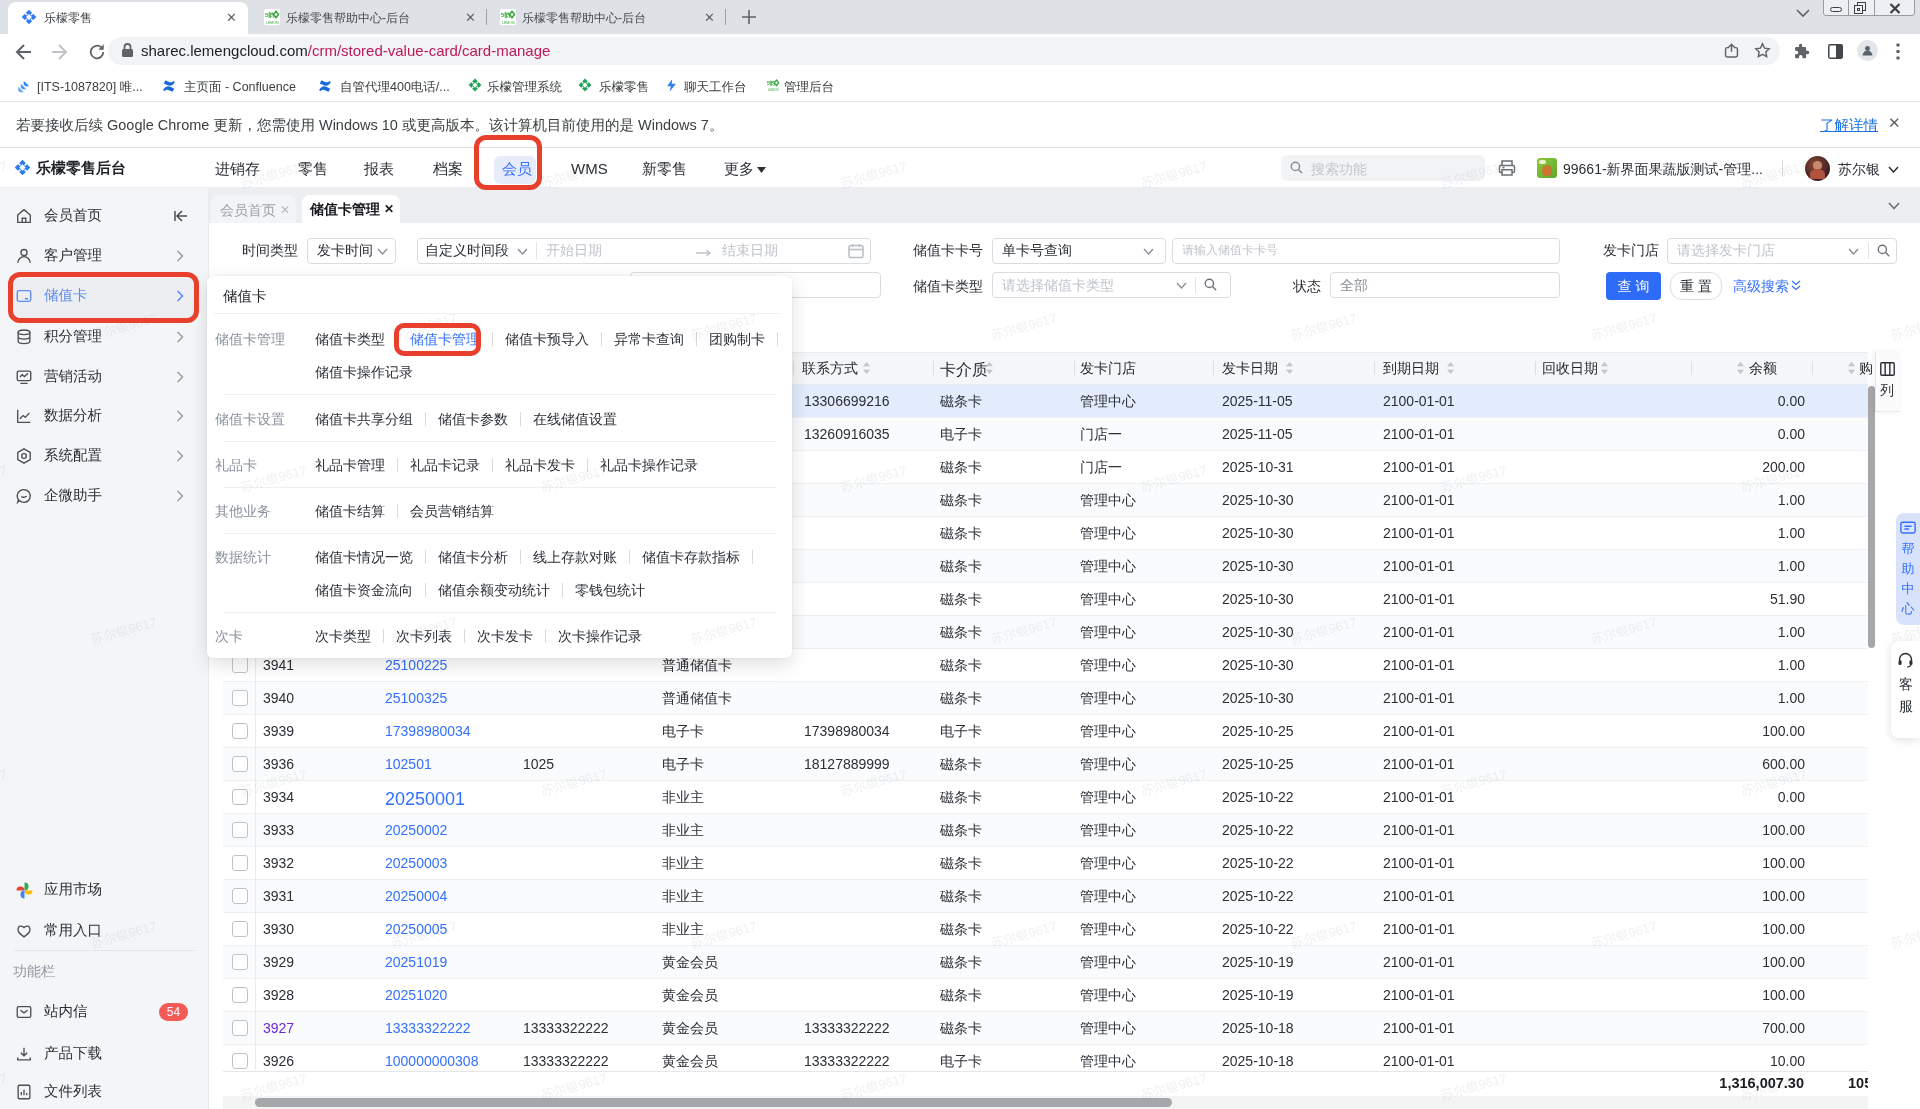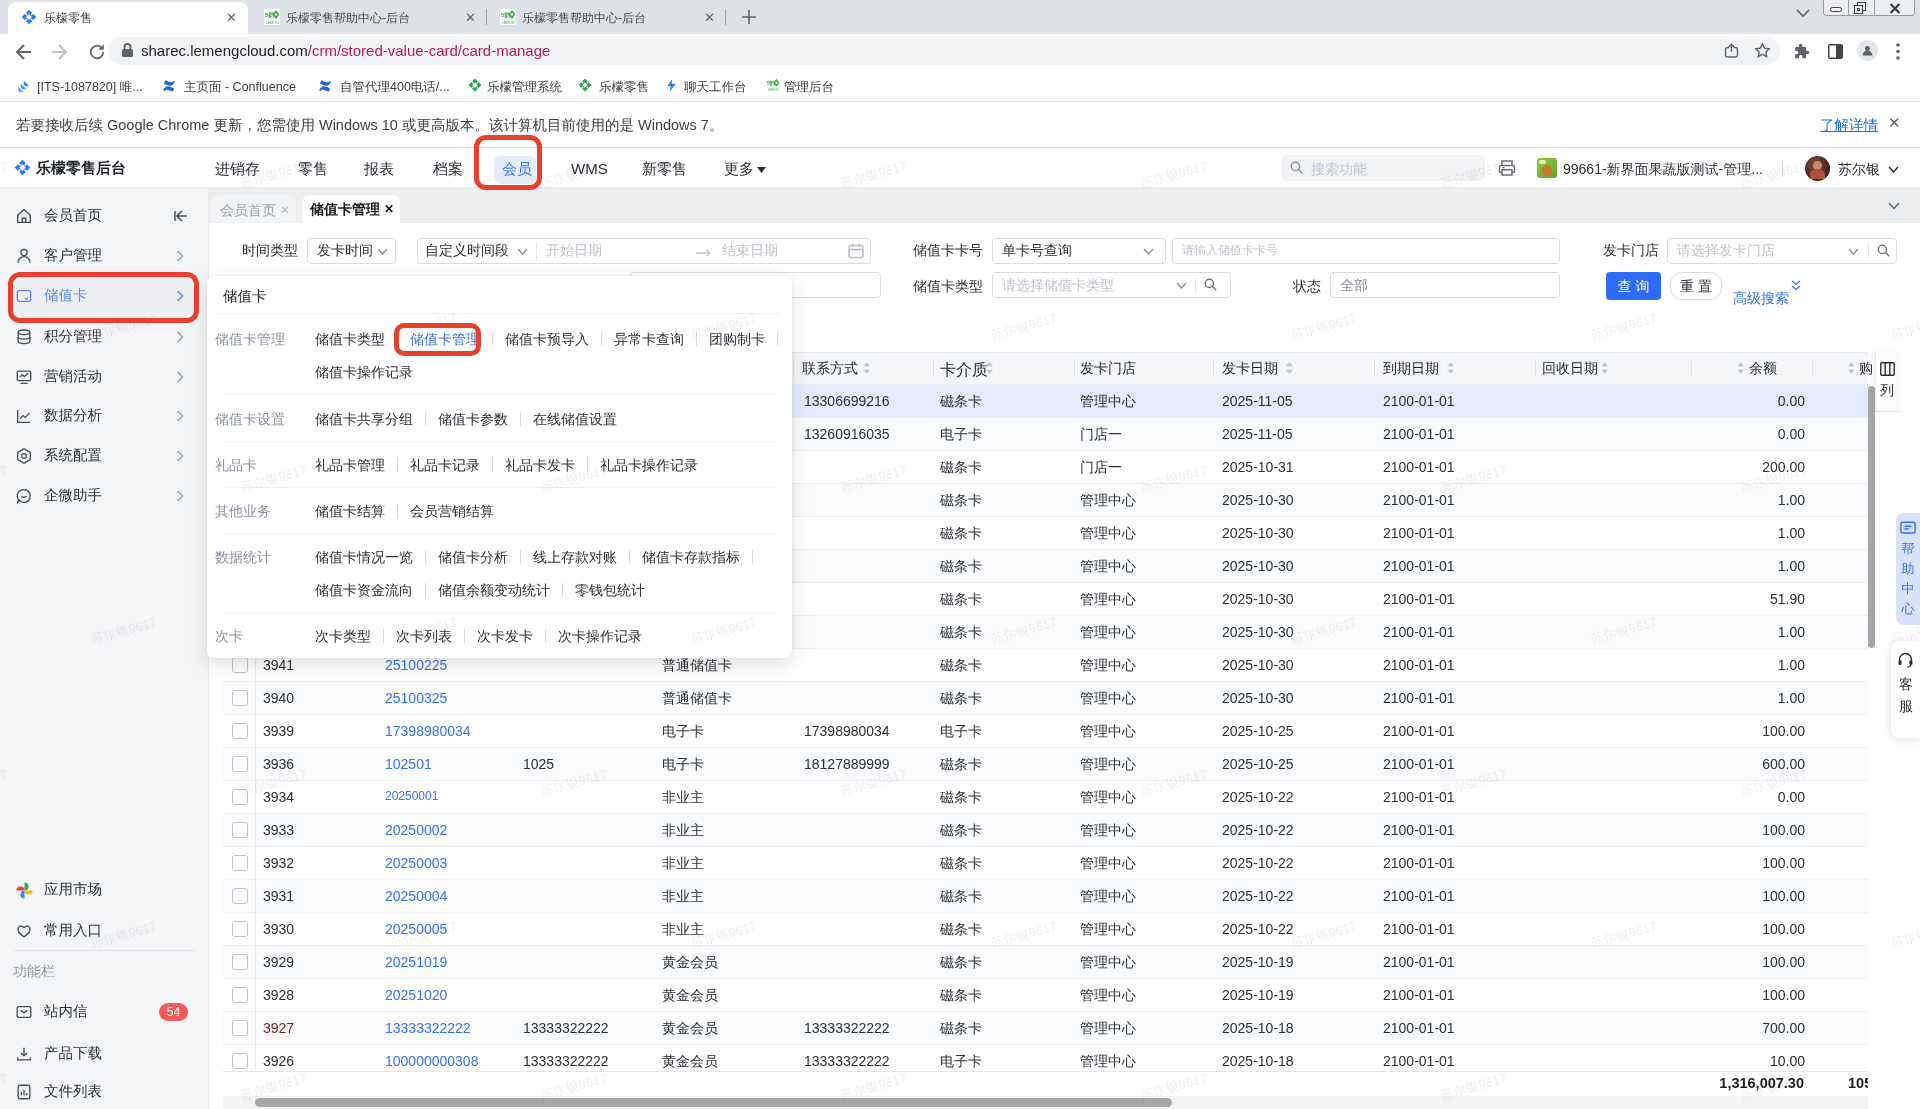--- a/index.html
+++ b/index.html
@@ -349,21 +349,21 @@
 <div class="abs" style="left:1195px;top:277px;width:1px;height:16px;background:#e3e5e9;"></div>
 <svg style="position:absolute;left:1203px;top:277px" width="15" height="15" viewBox="0 0 20 20">
     <circle cx="8.5" cy="8.5" r="5.5" fill="none" stroke="#6b7077" stroke-width="1.8"></circle>
     <line x1="12.8" y1="12.8" x2="17" y2="17" stroke="#6b7077" stroke-width="1.8" stroke-linecap="round"></line>
   </svg>
 <div class="abs nowrap" style="left:1293px;top:278px;font-size:14px;color:#2b2f36;">状态</div>
 <div class="abs" style="left:1330px;top:272px;width:230px;height:26px;background:#fff;border:1px solid #d9dce1;border-radius:4px;"></div>
 <div class="abs nowrap" style="left:1340px;top:277px;font-size:14px;color:#888d96;">全部</div>
 <div class="abs" style="left:1606px;top:272px;width:55px;height:28px;background:#2e6bf6;border-radius:4px;color:#fff;font-size:14px;text-align:center;line-height:28px;">查 询</div>
 <div class="abs" style="left:1670px;top:272px;width:52px;height:28px;background:#fff;border:1px solid #d9dce1;border-radius:12px;color:#2b2f36;font-size:14px;text-align:center;line-height:26px;">重 置</div>
-<div class="abs nowrap" style="left:1733px;top:278px;font-size:14px;color:#3370ff;margin-top:12px;">高级搜索</div>
+<div class="abs nowrap" style="left:1733px;top:278px;font-size:14px;color:#3370ff;">高级搜索</div>
 <svg class="abs" style="left:1791px;top:280px" width="10" height="12" viewBox="0 0 10 12">
     <path fill="none" stroke="#3370ff" stroke-width="1.3" d="M1 1 L5 4.5 L9 1 M1 6 L5 9.5 L9 6"></path>
   </svg>
 <div class="abs" style="left:223px;top:352px;width:1645px;height:32.5px;background:#f5f6f8;border-top:1px solid #e9ebee;border-bottom:1px solid #e9ebee;"></div>
 <div class="abs nowrap" style="left:263px;top:360px;font-size:14px;color:#1f2329;">序号</div>
 <div class="abs nowrap" style="left:385px;top:360px;font-size:14px;color:#1f2329;">卡号</div>
 <div class="abs nowrap" style="left:523px;top:360px;font-size:14px;color:#1f2329;">会员卡号</div>
 <div class="abs nowrap" style="left:662px;top:360px;font-size:14px;color:#1f2329;">储值卡类型</div>
 <div class="abs nowrap" style="left:802px;top:360px;font-size:14px;color:#1f2329;">联系方式</div>
 <div class="abs nowrap" style="left:940px;top:360px;font-size:16px;color:#1f2329;">卡介质</div>
@@ -498,21 +498,21 @@
 <div class="abs nowrap" style="left:662px;top:755.5px;font-size:14px;color:#2b2f36;">电子卡</div>
 <div class="abs nowrap" style="left:804px;top:755.5px;font-size:14px;color:#2b2f36;">18127889999</div>
 <div class="abs nowrap" style="left:940px;top:755.5px;font-size:14px;color:#2b2f36;">磁条卡</div>
 <div class="abs nowrap" style="left:1080px;top:755.5px;font-size:14px;color:#2b2f36;">管理中心</div>
 <div class="abs nowrap" style="left:1222px;top:755.5px;font-size:14px;color:#2b2f36;">2025-10-25</div>
 <div class="abs nowrap" style="left:1383px;top:755.5px;font-size:14px;color:#2b2f36;">2100-01-01</div>
 <div class="abs nowrap" style="left:1805px;top:755.5px;font-size:14px;color:#2b2f36;transform:translateX(-100%);display:inline-block;">600.00</div>
 <div class="abs" style="left:223px;top:780.5px;width:1645px;height:33px;background:#fff;border-bottom:1px solid #eef0f2;"></div>
 <div class="abs" style="left:232px;top:788.5px;width:16px;height:16px;border:1px solid #bfc3c9;border-radius:3px;background:#fff;"></div>
 <div class="abs nowrap" style="left:263px;top:788.5px;font-size:14px;color:#2b2f36;">3934</div>
-<div class="abs nowrap" style="left:385px;top:788.5px;font-size:12px;color:#3370ff;">20250001</div>
+<div class="abs nowrap" style="left:385px;top:788.5px;font-size:18px;color:#3370ff;">20250001</div>
 <div class="abs nowrap" style="left:662px;top:788.5px;font-size:14px;color:#2b2f36;">非业主</div>
 <div class="abs nowrap" style="left:940px;top:788.5px;font-size:14px;color:#2b2f36;">磁条卡</div>
 <div class="abs nowrap" style="left:1080px;top:788.5px;font-size:14px;color:#2b2f36;">管理中心</div>
 <div class="abs nowrap" style="left:1222px;top:788.5px;font-size:14px;color:#2b2f36;">2025-10-22</div>
 <div class="abs nowrap" style="left:1383px;top:788.5px;font-size:14px;color:#2b2f36;">2100-01-01</div>
 <div class="abs nowrap" style="left:1805px;top:788.5px;font-size:14px;color:#2b2f36;transform:translateX(-100%);display:inline-block;">0.00</div>
 <div class="abs" style="left:223px;top:813.5px;width:1645px;height:33px;background:#fafbfc;border-bottom:1px solid #eef0f2;"></div>
 <div class="abs" style="left:232px;top:821.5px;width:16px;height:16px;border:1px solid #bfc3c9;border-radius:3px;background:#fff;"></div>
 <div class="abs nowrap" style="left:263px;top:821.5px;font-size:14px;color:#2b2f36;">3933</div>
 <div class="abs nowrap" style="left:385px;top:821.5px;font-size:14px;color:#3370ff;">20250002</div>
@@ -567,21 +567,21 @@
 <div class="abs nowrap" style="left:263px;top:986.5px;font-size:14px;color:#2b2f36;">3928</div>
 <div class="abs nowrap" style="left:385px;top:986.5px;font-size:14px;color:#3370ff;">20251020</div>
 <div class="abs nowrap" style="left:662px;top:986.5px;font-size:14px;color:#2b2f36;">黄金会员</div>
 <div class="abs nowrap" style="left:940px;top:986.5px;font-size:14px;color:#2b2f36;">磁条卡</div>
 <div class="abs nowrap" style="left:1080px;top:986.5px;font-size:14px;color:#2b2f36;">管理中心</div>
 <div class="abs nowrap" style="left:1222px;top:986.5px;font-size:14px;color:#2b2f36;">2025-10-19</div>
 <div class="abs nowrap" style="left:1383px;top:986.5px;font-size:14px;color:#2b2f36;">2100-01-01</div>
 <div class="abs nowrap" style="left:1805px;top:986.5px;font-size:14px;color:#2b2f36;transform:translateX(-100%);display:inline-block;">100.00</div>
 <div class="abs" style="left:223px;top:1011.5px;width:1645px;height:33px;background:#fafbfc;border-bottom:1px solid #eef0f2;"></div>
 <div class="abs" style="left:232px;top:1019.5px;width:16px;height:16px;border:1px solid #bfc3c9;border-radius:3px;background:#fff;"></div>
-<div class="abs nowrap" style="left:263px;top:1019.5px;font-size:14px;color:#7f1d1d;">3927</div>
+<div class="abs nowrap" style="left:263px;top:1019.5px;font-size:14px;color:#6d28d9;">3927</div>
 <div class="abs nowrap" style="left:385px;top:1019.5px;font-size:14px;color:#3370ff;">13333322222</div>
 <div class="abs nowrap" style="left:523px;top:1019.5px;font-size:14px;color:#2b2f36;">13333322222</div>
 <div class="abs nowrap" style="left:662px;top:1019.5px;font-size:14px;color:#2b2f36;">黄金会员</div>
 <div class="abs nowrap" style="left:804px;top:1019.5px;font-size:14px;color:#2b2f36;">13333322222</div>
 <div class="abs nowrap" style="left:940px;top:1019.5px;font-size:14px;color:#2b2f36;">磁条卡</div>
 <div class="abs nowrap" style="left:1080px;top:1019.5px;font-size:14px;color:#2b2f36;">管理中心</div>
 <div class="abs nowrap" style="left:1222px;top:1019.5px;font-size:14px;color:#2b2f36;">2025-10-18</div>
 <div class="abs nowrap" style="left:1383px;top:1019.5px;font-size:14px;color:#2b2f36;">2100-01-01</div>
 <div class="abs nowrap" style="left:1805px;top:1019.5px;font-size:14px;color:#2b2f36;transform:translateX(-100%);display:inline-block;">700.00</div>
 <div class="abs" style="left:223px;top:1044.5px;width:1645px;height:26.0px;background:#fff;"></div>

